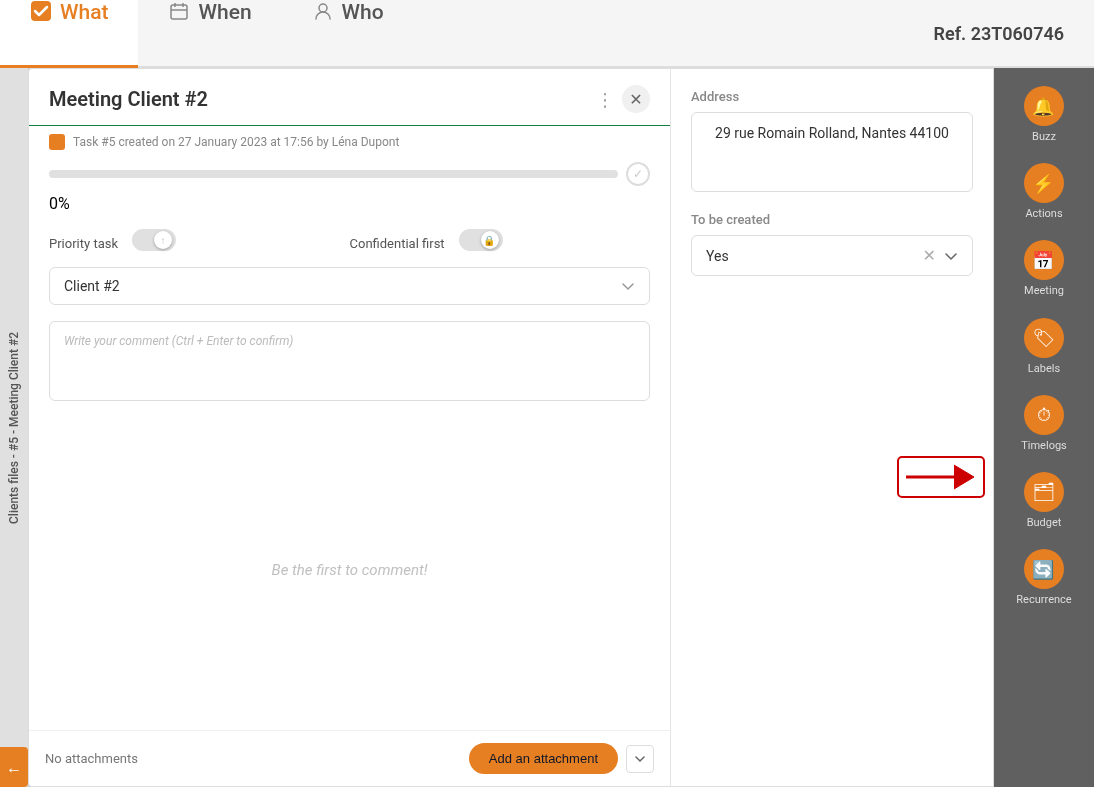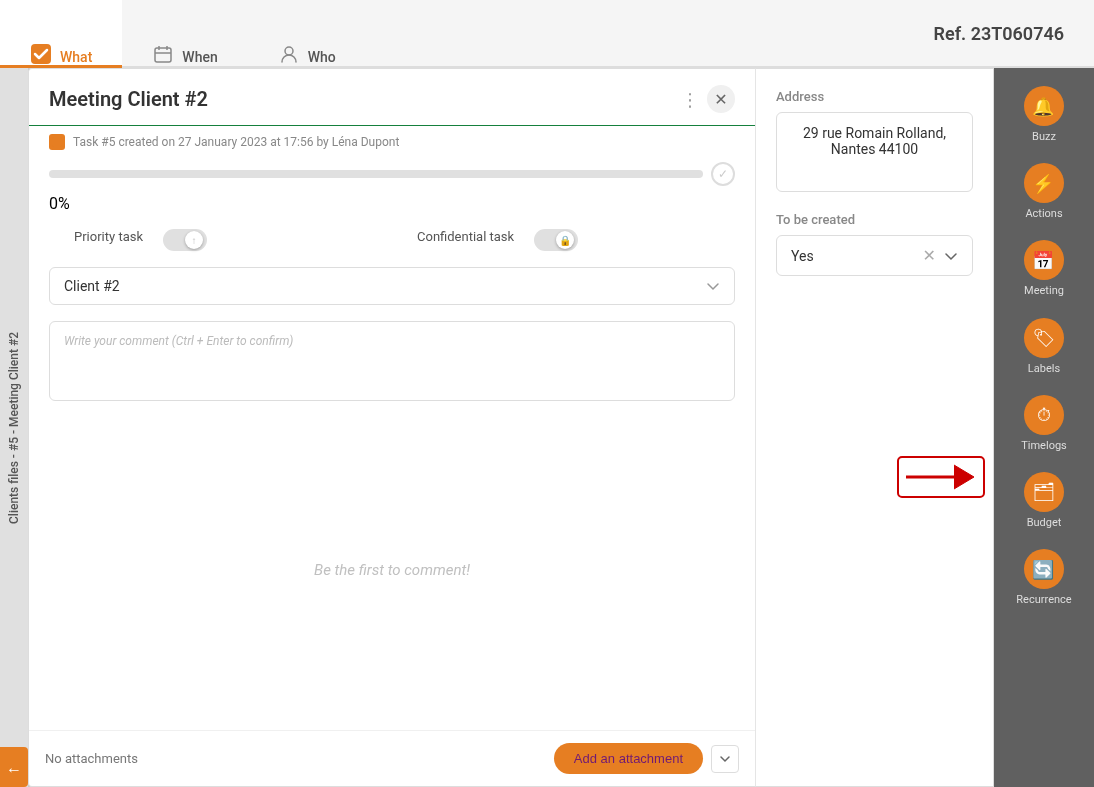--- a/index.html
+++ b/index.html
@@ -25,24 +25,24 @@
       top: 0; left: 0; right: 0;
       height: 68px;
       background: #f5f5f5;
       display: flex;
       align-items: stretch;
       border-bottom: 2px solid #ddd;
       z-index: 10;
     }
     .tab-item {
       display: flex;
-      align-items: flex-end;
+      align-items: flex-start;
       gap: 8px;
       padding: 0 30px;
-      font-size: 14px;
+      font-size: 21px;
       font-weight: 500;
       color: #555;
       cursor: pointer;
       border-bottom: 3px solid transparent;
       margin-bottom: -2px;
     }
     .tab-item.active {
       color: #e67e22;
       border-bottom: 3px solid #e67e22;
       background: white;
@@ -119,21 +119,21 @@
       background: white;
       border-radius: 4px 0 0 4px;
       overflow: hidden;
       display: flex;
       flex-direction: column;
       border: 1px solid #ddd;
       border-right: none;
     }
 
     .modal-right {
-      width: 239px;
+      width: 324px;
       background: white;
       border: 1px solid #ddd;
       border-left: 1px solid #e5e5e5;
       display: flex;
       flex-direction: column;
       padding: 20px;
     }
 
     
     .modal-header {
@@ -219,24 +219,23 @@
 
     
     .toggles-row {
       padding: 8px 20px;
       display: flex;
       align-items: center;
       gap: 0;
     }
     .toggle-group {
       display: flex;
-      align-items: flex-start;
-      gap: 20px;
+      align-items: flex-end;
+      gap: 14px;
       flex: 1;
-      margin-left: 25px;
     }
     .toggle-label {
       font-size: 13px;
       color: #555;
     }
     .toggle-switch {
       width: 44px;
       height: 22px;
       border-radius: 11px;
       background: #e0e0e0;
@@ -309,21 +308,21 @@
       display: flex;
       align-items: center;
       justify-content: space-between;
     }
     .attachments-label {
       font-size: 13px;
       color: #777;
     }
     .add-attachment-btn {
       background: #e67e22;
-      color: #701a75;
+      color: #0f172a;
       border: none;
       border-radius: 20px;
       padding: 8px 20px;
       font-size: 13px;
       cursor: pointer;
       display: flex;
       align-items: flex-start;
       gap: 6px;
     }
     .footer-dropdown-btn {
@@ -520,21 +519,21 @@
     <div class="toggles-row">
       <div class="toggle-group">
         <span class="toggle-label">Priority task</span>
         <div class="toggle-switch has-icon" style="background:#e0e0e0;">
           <div class="toggle-knob" style="left:22px;">
             <span class="toggle-knob-icon">↑</span>
           </div>
         </div>
       </div>
       <div class="toggle-group">
-        <span class="toggle-label">Confidential task</span>
+        <span class="toggle-label">Confidential first</span>
         <div class="toggle-switch has-icon" style="background:#e0e0e0;">
           <div class="toggle-knob" style="left:22px;">
             <span class="toggle-knob-icon">🔒</span>
           </div>
         </div>
       </div>
     </div>
 
     <div class="client-dropdown">
       <span>Client #2</span>

